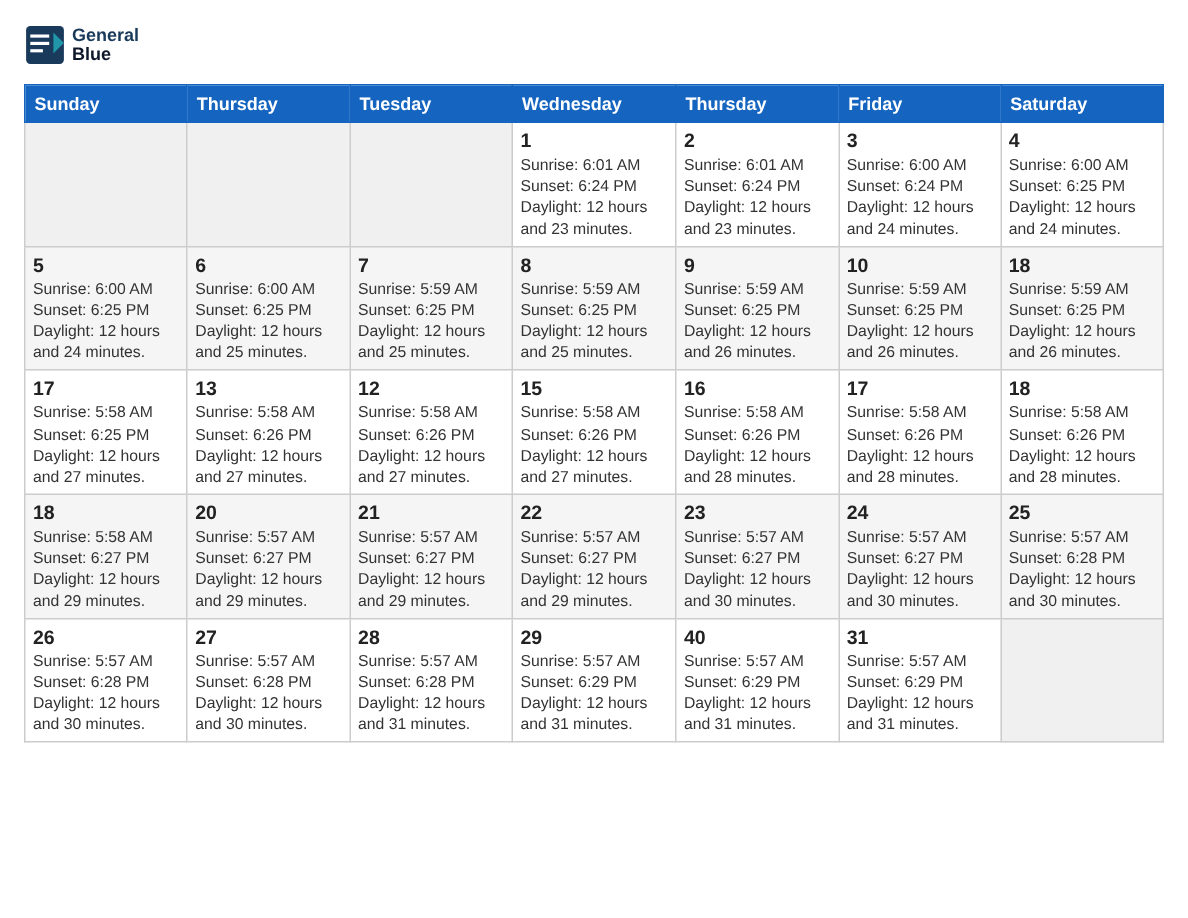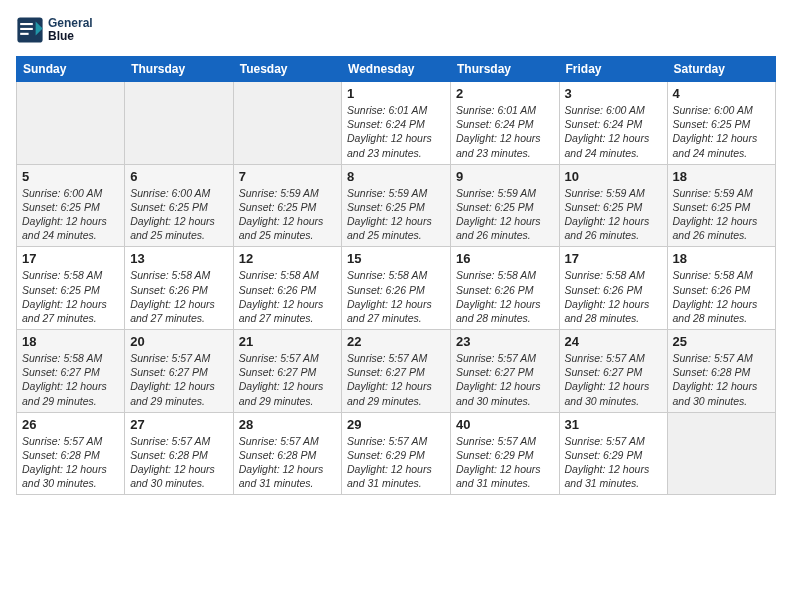--- a/index.html
+++ b/index.html
@@ -79,21 +79,20 @@
       font-weight: bold;
       font-size: 13px;
       color: #222;
       display: block;
       margin-bottom: 2px;
     }
     .day-info {
       color: #333;
       font-size: 10.5px;
       line-height: 1.35;
-      font-style: italic;
     }
     .empty {
       background: #f0f0f0 !important;
     }
     tr:nth-child(even) td {
       background: #f5f5f5;
     }
     tr:nth-child(odd) td {
       background: #fff;
     }

